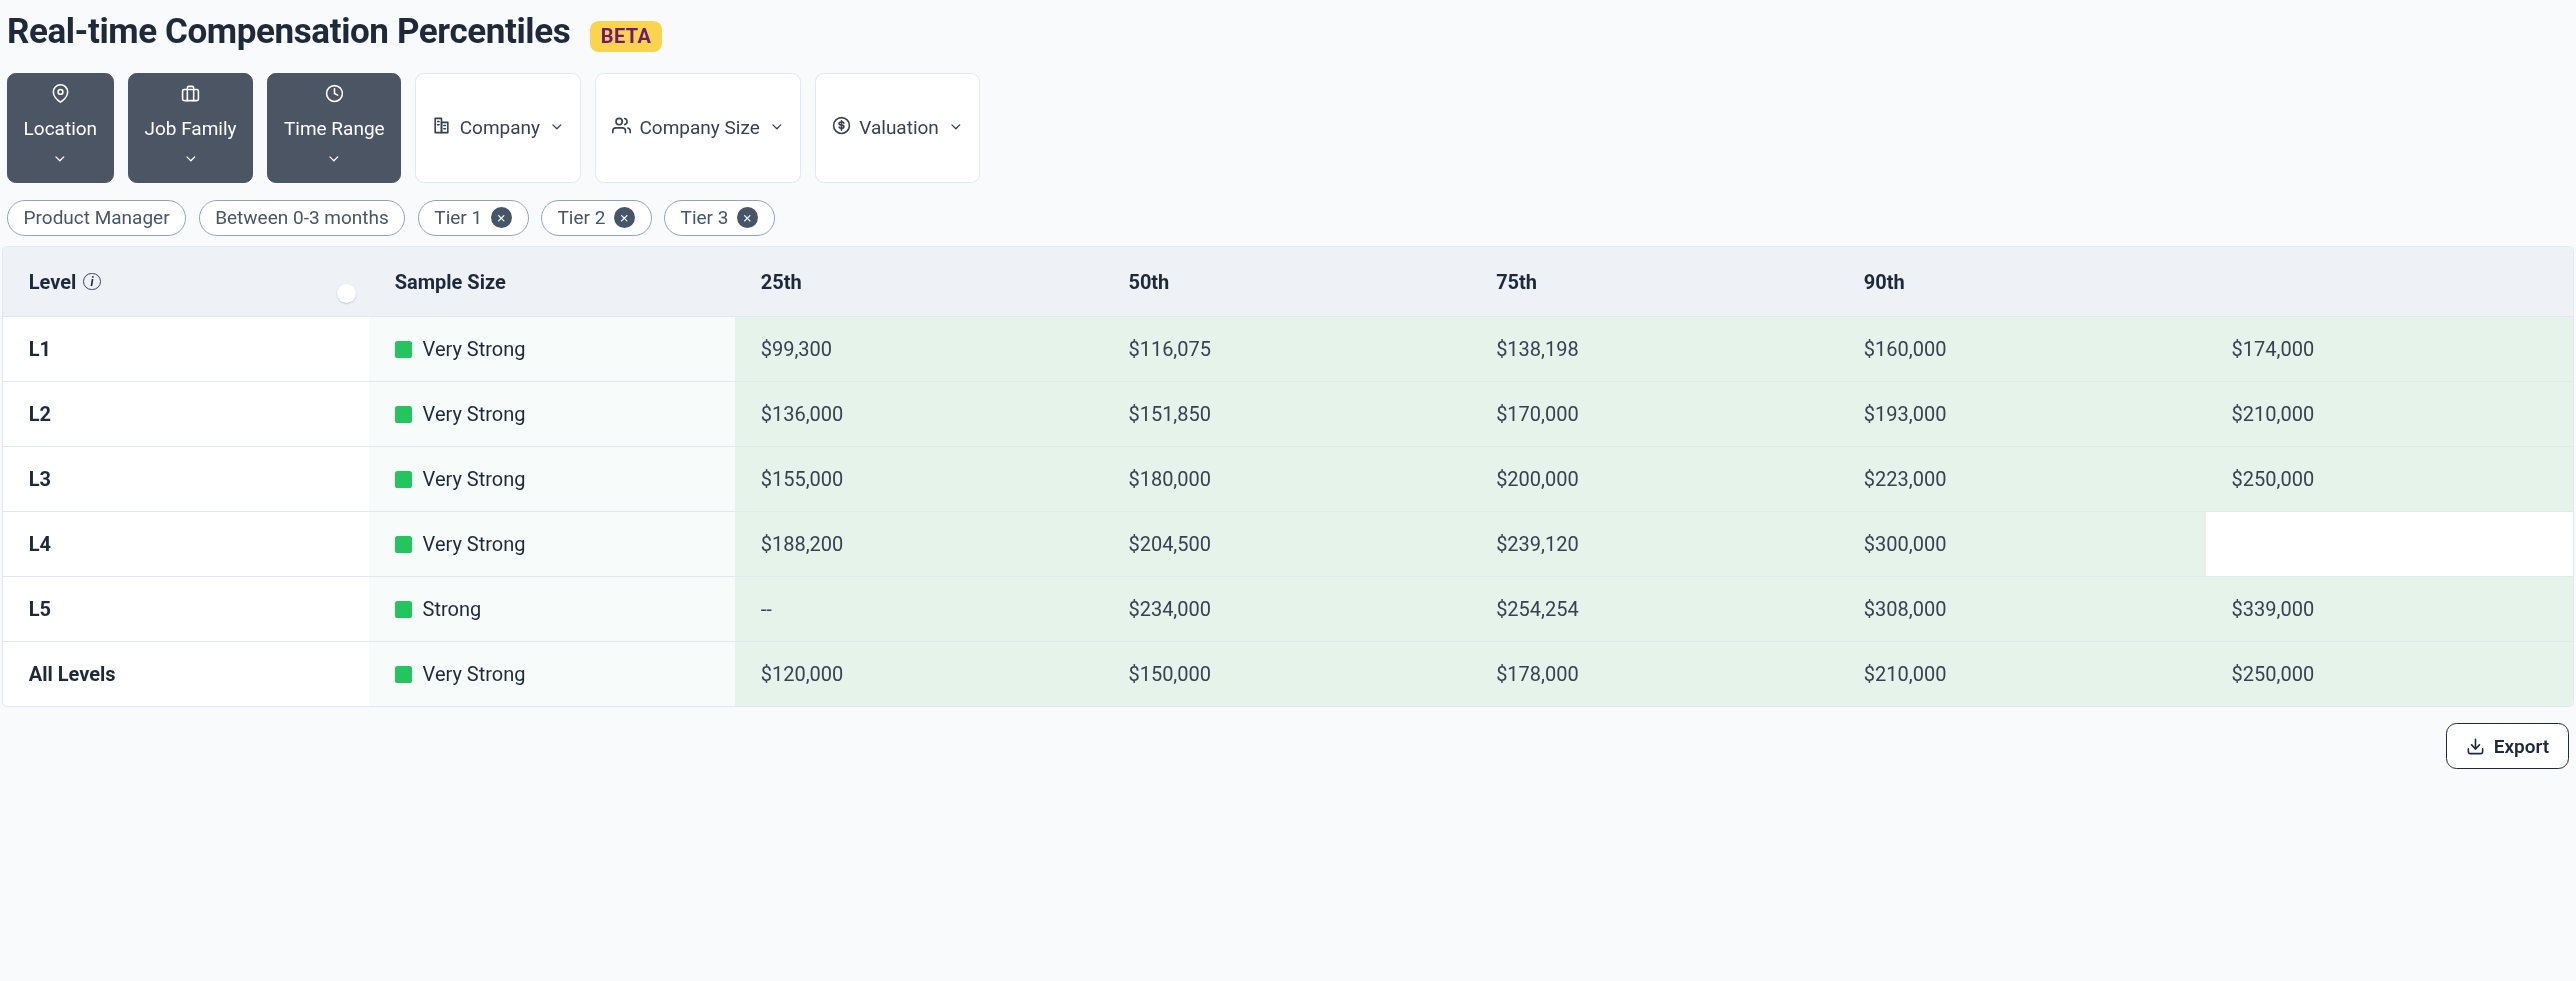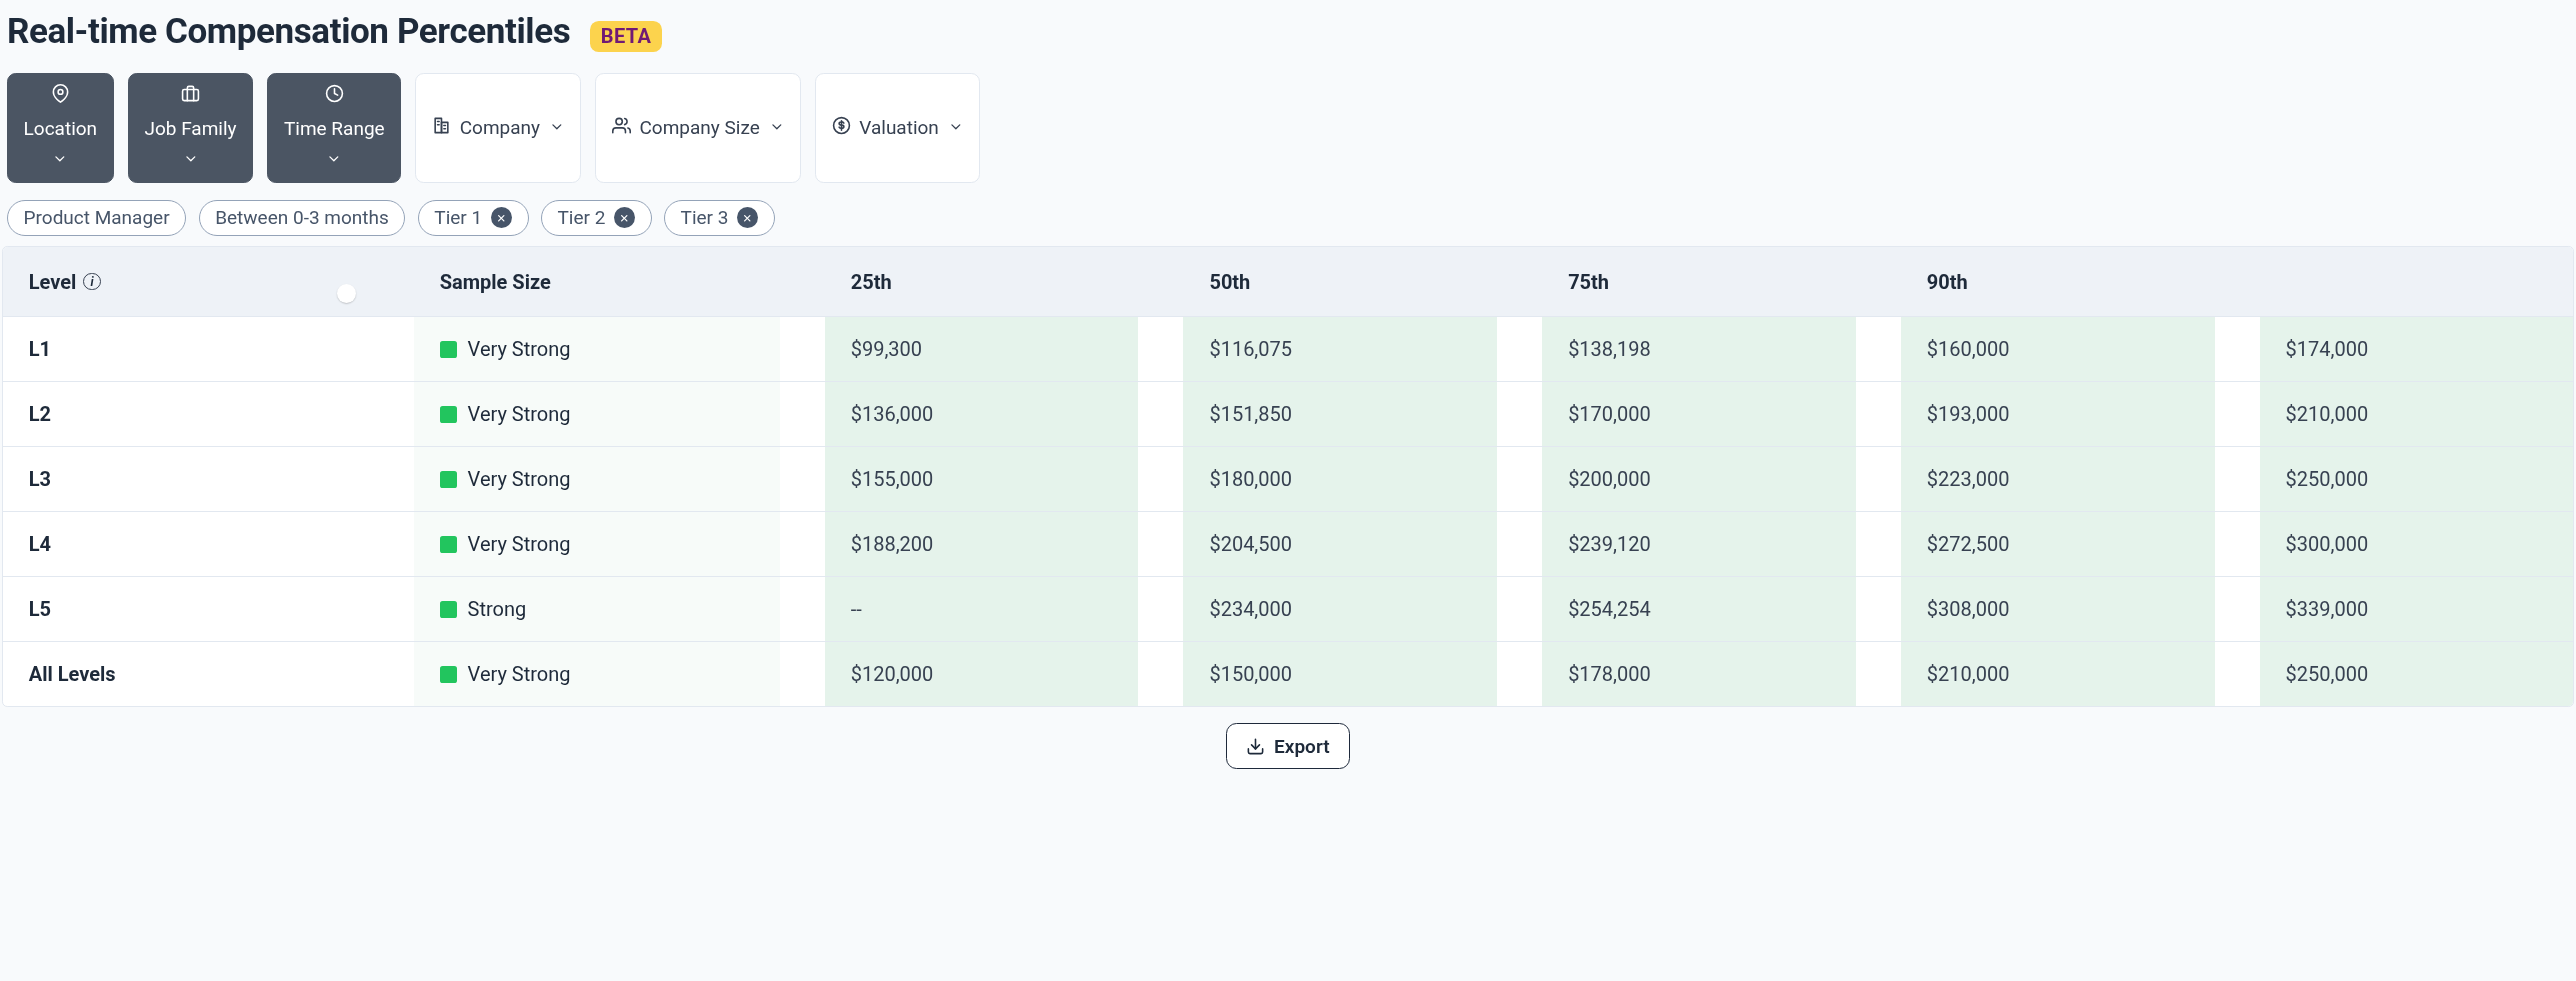--- a/index.html
+++ b/index.html
@@ -33,37 +33,37 @@
   .filter-btn .chev { width: 15.7px; height: 15.7px; flex: none; }
 
   
   .chips { display: flex; gap: 12.2px; padding: 0 5.2px 10.5px 5.2px; flex-wrap: wrap; }
   .chip { display: inline-flex; align-items: center; gap: 8.7px; padding: 5.2px 15.7px; border: 1.7px solid #94a3b8; border-radius: 870px; font-size: 19px; color: var(--text-light); background: var(--white); cursor: pointer; }
   .chip .close { width: 21px; height: 21px; border-radius: 50%; background: var(--chip-close); display: inline-flex; align-items: center; justify-content: center; }
   .chip .close svg { width: 10.5px; height: 10.5px; stroke: #fff; }
 
   
   .table { border: 0.9px solid var(--border); border-radius: 5.2px; overflow: hidden; background: var(--white); }
-  .row { display: grid; grid-template-columns: 366px 366px repeat(5, 1fr); gap: 45px; }
+  .row { display: grid; grid-template-columns: 366px 366px repeat(5, 1fr); }
   .row.header { background: var(--bg-header); font-weight: 700; font-size: 20px; color: var(--text-dark); }
   .row.header .cell { padding: 22.6px 26px; }
   .row.body { font-size: 20px; border-top: 0.9px solid var(--border); }
   .row.body .cell { padding: 20px 26px; }
   .cell.level-head { display: flex; align-items: center; gap: 7px; }
   .cell.level-head .toggle-wrap { margin-left: auto; margin-right: 8.7px; }
   .toggle { width: 45px; height: 24.4px; background: #e2e8f0; border-radius: 870px; position: relative; cursor: pointer; }
   .toggle::after { content: ""; position: absolute; left: 2.6px; top: 2.6px; width: 19px; height: 19px; background: #fff; border-radius: 50%; box-shadow: 0 0.9px 1.7px rgba(0,0,0,.2); }
   .cell.level-name { font-weight: 700; }
   .cell.sample { display: flex; align-items: center; gap: 10.5px; background: var(--bg-cell-light); }
   .sample-dot { width: 17.4px; height: 17.4px; background: #22c55e; border-radius: 2.6px; flex: none; }
   .cell.pct { background: var(--bg-cell-green); color: var(--text-med); }
   .info-icon { width: 17.4px; height: 17.4px; border: 1.7px solid var(--text-med); border-radius: 50%; display: inline-flex; align-items: center; justify-content: center; font-size: 12.2px; font-weight: 700; font-style: italic; }
 
   
-  .export-row { display: flex; justify-content: center; padding: 15.7px 5.2px 0 5.2px; }
+  .export-row { display: flex; justify-content: flex-end; padding: 15.7px 5.2px 0 5.2px; }
   .export-btn { display: inline-flex; align-items: center; gap: 8.7px; padding: 10.5px 19px; border: 1.7px solid #1e293b; border-radius: 10.5px; background: var(--white); font-size: 19px; font-weight: 600; cursor: pointer; }
   .export-btn svg { width: 19px; height: 19px; }
 </style>
 </head>
 <body>
 
 <div class="title-row">
   <div class="title">Real-time Compensation Percentiles</div>
   <div class="beta-badge">BETA</div>
 </div>
@@ -226,21 +226,20 @@
       </div>
       <div class="row body">
         <div class="cell level-name">L4</div>
         <div class="cell sample">
           <span class="sample-dot"></span>
           <span>Very Strong</span>
         </div>
         <div class="cell pct">$188,200</div>
         <div class="cell pct">$204,500</div>
         <div class="cell pct">$239,120</div>
-        <div class="cell pct">$272,500</div>
         <div class="cell pct">$300,000</div>
       </div>
       <div class="row body">
         <div class="cell level-name">L5</div>
         <div class="cell sample">
           <span class="sample-dot"></span>
           <span>Strong</span>
         </div>
         <div class="cell pct">--</div>
         <div class="cell pct">$234,000</div>

